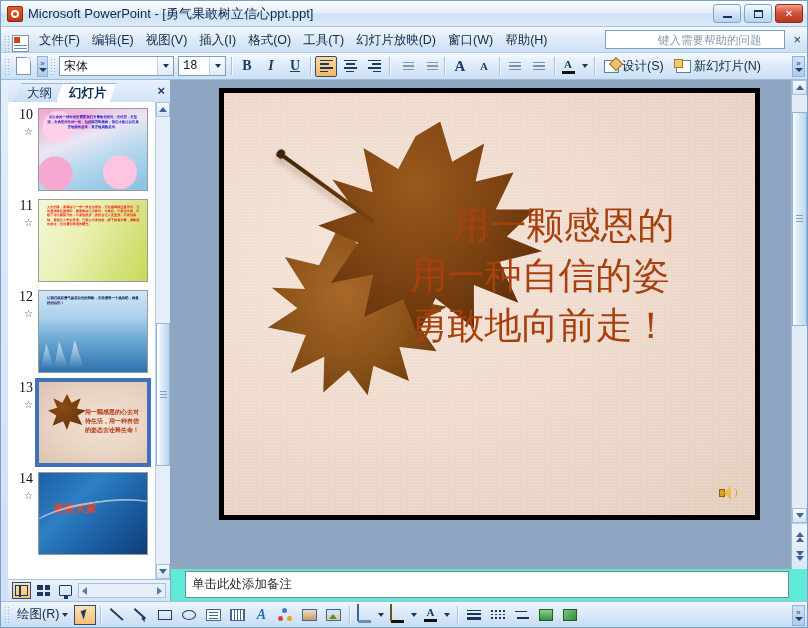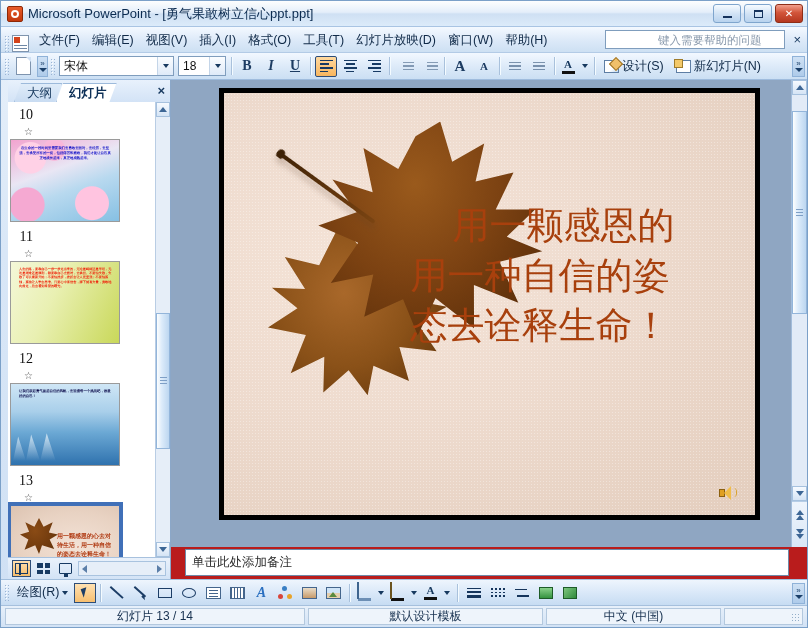--- a/index.html
+++ b/index.html
@@ -115,21 +115,21 @@
   .tb-sep{width:1px;height:18px;background:#a9c1dc;margin:0 3px;box-shadow:1px 0 0 #f4fbff;}
   .newdoc{
     width:15px;height:18px;background:#fff;border:1px solid #7e94ae;position:relative;
   }
   .newdoc::after{content:"";position:absolute;right:-1px;top:-1px;border-width:0 5px 5px 0;
     border-style:solid;border-color:transparent #cfe0f3 transparent transparent;}
   .combo{
     height:20px;background:#fff;border:1px solid #7f9dbd;
     display:flex;align-items:center;margin:0 2px;
   }
-  .combo .val{ flex:1 1 auto;padding:4px 4px;font-size:12px;color:#111;white-space:nowrap;overflow:hidden;}
+  .combo .val{ flex:1 1 auto;padding:4px 4px;font-size:12px;color:#111;white-space:nowrap;overflow:hidden;font-family:Liberation Mono, monospace;}
   .combo .arrow{
     width:16px;height:100%;border-left:1px solid #c4d5e8;
     background:linear-gradient(180deg,#fbfdff,#dfeaf8);
     display:flex;align-items:center;justify-content:center;
   }
   .font-combo{width:115px;}
   .size-combo{width:48px;}
   .caret{width:0;height:0;border-left:3.5px solid transparent;border-right:3.5px solid transparent;border-top:4px solid #17395f;}
   .alignbars{display:flex;flex-direction:column;gap:2px;width:13px;}
   .alignbars span{height:1.6px;background:#173a63;display:block;}
@@ -173,21 +173,21 @@
     margin-right:-6px;
   }
   .ptab.active{
     background:#fff;font-weight:bold;color:#0c2f57;z-index:2;
   }
   .pane-close{position:absolute;right:5px;top:3px;font-size:13px;color:#17395f;font-weight:bold;}
   .thumbs{
     flex:1 1 auto;background:#fff;overflow:hidden;position:relative;display:flex;
   }
   .thumbcol{flex:1 1 auto;padding:6px 0 0 0;}
-  .thumbrow{display:flex;align-items:flex-start;margin-bottom:8px;padding-left:2px;flex-direction:column;}
+  .thumbrow{display:flex;align-items:flex-start;margin-bottom:8px;padding-left:2px;}
   .tnum{
     width:28px;flex:0 0 28px;text-align:right;padding-right:5px;
     font-family:"Liberation Serif","DejaVu Serif",serif;font-size:14px;color:#111;
     line-height:14px;
   }
   .tstar{font-size:10px;color:#4a4a4a;margin-top:3px;display:block;}
   .tframe{
     width:110px;height:83px;border:1px solid #9a9a9a;background:#fff;position:relative;overflow:hidden;
   }
   .thumbrow.selected .tframe{outline:3px solid #4070b8;outline-offset:0;border-color:#4070b8;}
@@ -323,21 +323,21 @@
     background:#e9f0fa;border-left:1px solid #a2bcda;display:flex;flex-direction:column;
   }
   .vscroll-right .sc-track{background:#e2ebf7;}
   .vs-extra{height:46px;flex:0 0 46px;background:linear-gradient(180deg,#eef4fc,#d9e7f6);
     border-top:1px solid #b6cde6;display:flex;flex-direction:column;align-items:center;
     justify-content:space-around;padding:3px 0;}
   .dbl-up{display:flex;flex-direction:column;align-items:center;}
   .dbl-dn{display:flex;flex-direction:column;align-items:center;}
 
   .notes{
-    flex:0 0 32px;background:#b91c1c;display:flex;align-items:flex-start;
+    flex:0 0 32px;background:#5eead4;display:flex;align-items:flex-start;
     padding:2px 18px 3px 14px;
   }
   .notesbox{
     flex:1 1 auto;background:#fff;border:1px solid #6f89a8;
     padding:4px 6px;font-size:12.5px;color:#2a2a2a;
   }
 
   
   .drawbar{
     height:26px;flex:0 0 26px;
@@ -686,21 +686,21 @@
       <div class="slidearea">
 
         <div class="slide">
           <div class="tex"></div>
           <div class="leaf-small"></div>
           <div class="leaf-big"></div>
           <div class="stem"></div>
           <div class="slide-text">
             <span class="ln first">用一颗感恩的</span>
             <span class="ln">用一种自信的姿</span>
-            <span class="ln">态去诠释生命！</span>
+            <span class="ln">勇敢地向前走！</span>
           </div>
           <div class="speaker">
             <span class="body"></span>
               <span class="cone"></span>
               <span class="wv"></span>
           </div>
         </div>
 
         <div class="vscroll-right">
           <div class="sc-btn">
@@ -830,20 +830,14 @@
       </div>
     <div class="tb-btn">
         <span class="cube"></span>
       </div>
     <div class="tb-overflow">
       <span class="rr">»</span>
         <span class="dd"></span>
     </div>
   </div>
 
-  <div class="statusbar">
-    <div class="st-cell st-slide">幻灯片  13  /  14</div>
-    <div class="st-cell st-tmpl">默认设计模板</div>
-    <div class="st-cell st-lang">中文 (中国)</div>
-    <div class="st-cell st-grip"></div>
-  </div>
 
 </div>
 
 </body></html>

